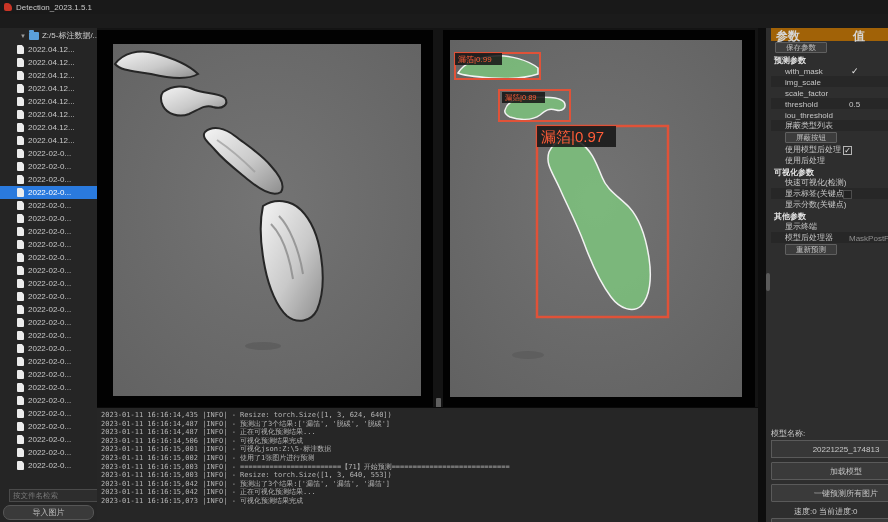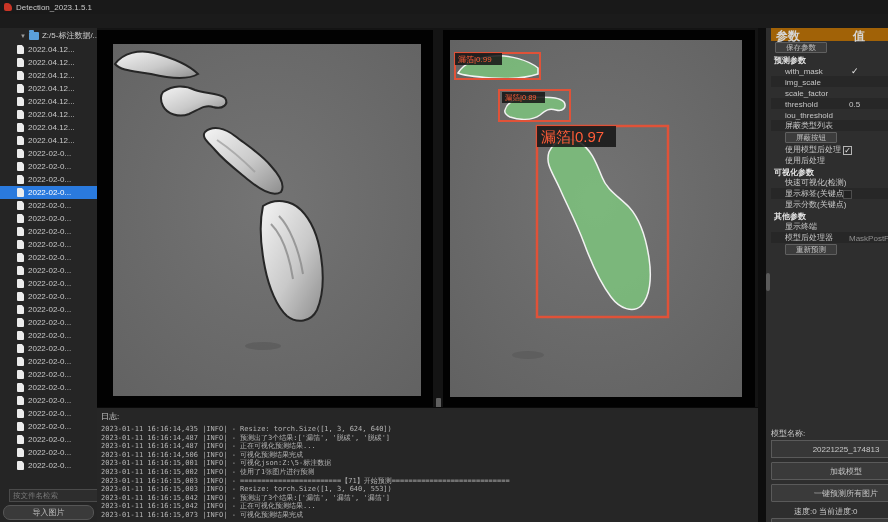--- a/index.html
+++ b/index.html
@@ -287,21 +287,20 @@
         <rect x="5" y="13" width="47" height="12" fill="#141414" fill-opacity="0.85"></rect>
         <text x="8" y="22" font-size="8" fill="#ff5c38">漏箔|0.99</text>
         <rect x="52" y="52" width="43" height="11" fill="#141414" fill-opacity="0.85"></rect>
         <text x="55" y="60" font-size="7.5" fill="#ff5c38">漏箔|0.89</text>
         <rect x="87" y="86" width="79" height="21" fill="#141414" fill-opacity="0.85"></rect>
         <text x="91" y="102" font-size="15" fill="#ff5c38">漏箔|0.97</text>
       </svg>
     </div>
 
     <div class="log-area">
-      <div class="log-title">日志:</div>
       <div id="log-lines">
           <div class="log-line">2023-01-11 16:16:14,435 |INFO| - Resize: torch.Size([1, 3, 624, 640])</div>
           <div class="log-line">2023-01-11 16:16:14,487 |INFO| - 预测出了3个结果:['漏箔', '脱碳', '脱碳']</div>
           <div class="log-line">2023-01-11 16:16:14,487 |INFO| - 正在可视化预测结果...</div>
           <div class="log-line">2023-01-11 16:16:14,506 |INFO| - 可视化预测结果完成</div>
           <div class="log-line">2023-01-11 16:16:15,001 |INFO| - 可视化json:Z:\5-标注数据</div>
           <div class="log-line">2023-01-11 16:16:15,002 |INFO| - 使用了1张图片进行预测</div>
           <div class="log-line">2023-01-11 16:16:15,003 |INFO| - ========================【71】开始预测============================</div>
           <div class="log-line">2023-01-11 16:16:15,003 |INFO| - Resize: torch.Size([1, 3, 640, 553])</div>
           <div class="log-line">2023-01-11 16:16:15,042 |INFO| - 预测出了3个结果:['漏箔', '漏箔', '漏箔']</div>

